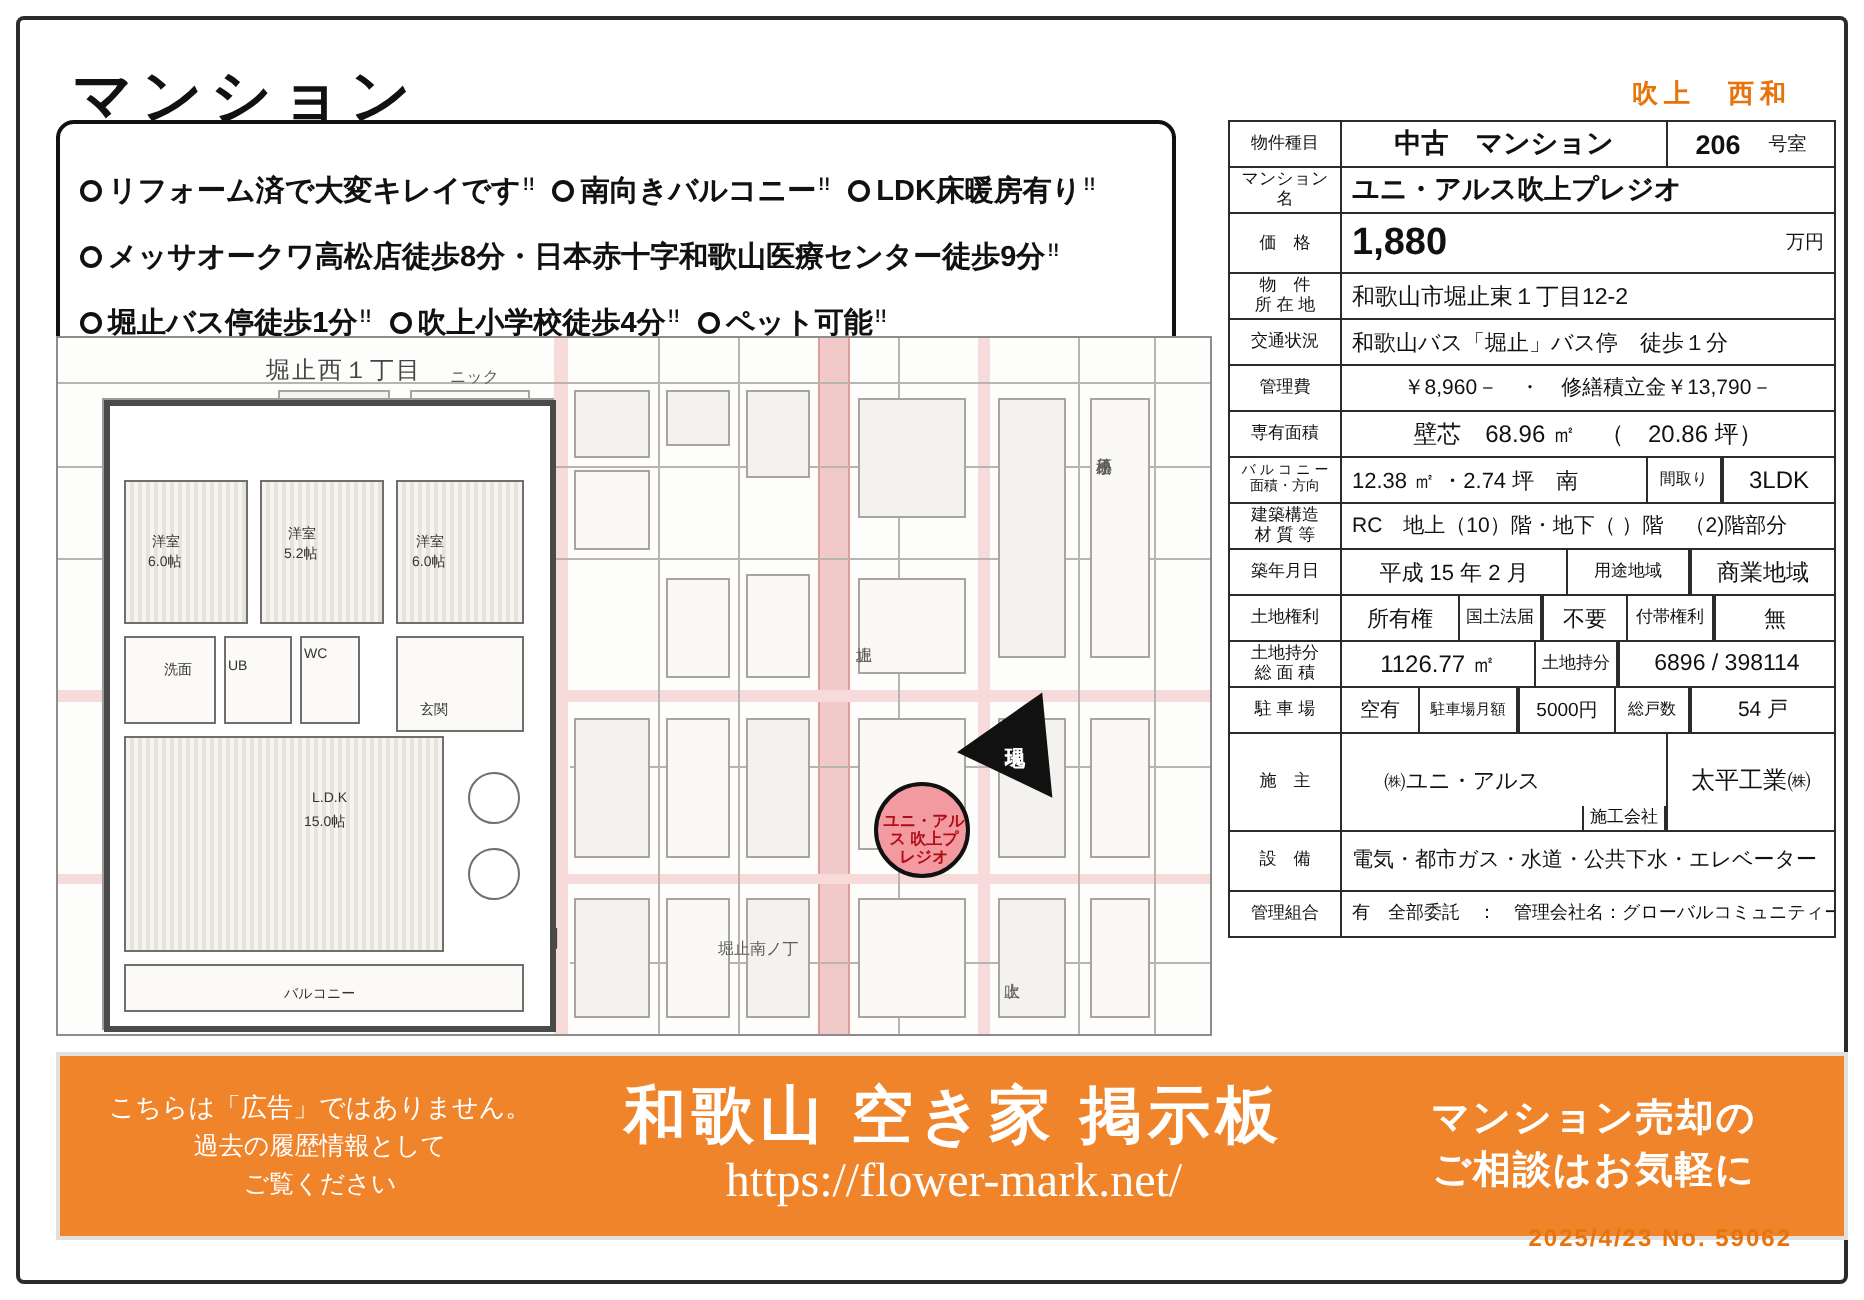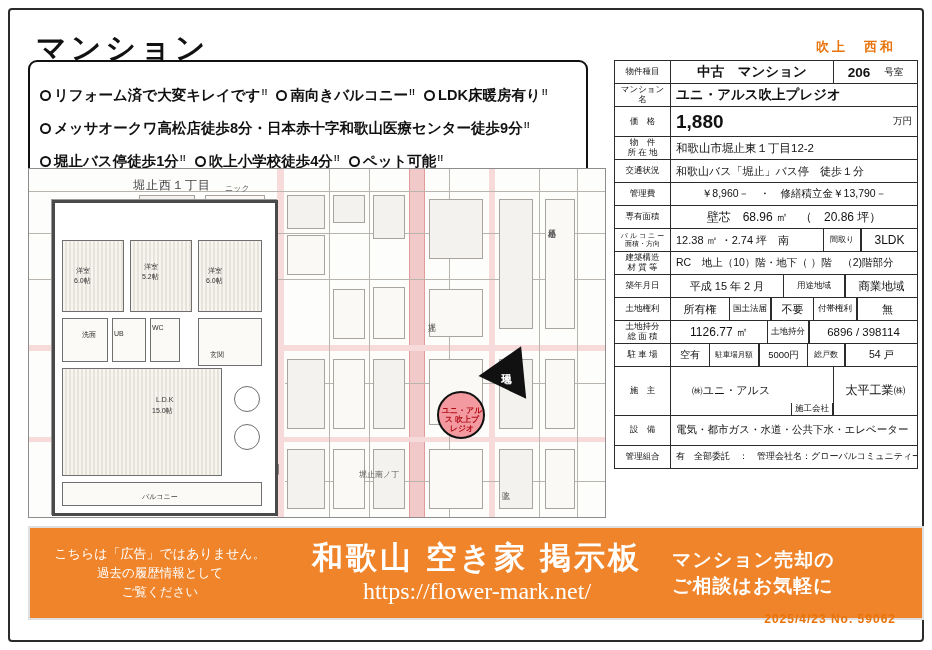--- a/index.html
+++ b/index.html
@@ -251,21 +251,21 @@
   }
   .ad-mid .url {
     font-size: 24px;
     font-family: "Liberation Serif", serif;
     letter-spacing: 0px;
     margin-top: 2px;
   }
   .ad-right {
     width: 250px;
     color: #fff;
-    text-align: left;
+    text-align: center;
     font-size: 19px;
     font-weight: bold;
     line-height: 1.35;
     letter-spacing: 1px;
   }
   
   .footer {
     position: absolute;
     right: 26px; bottom: 14px;
     font-size: 12px;

